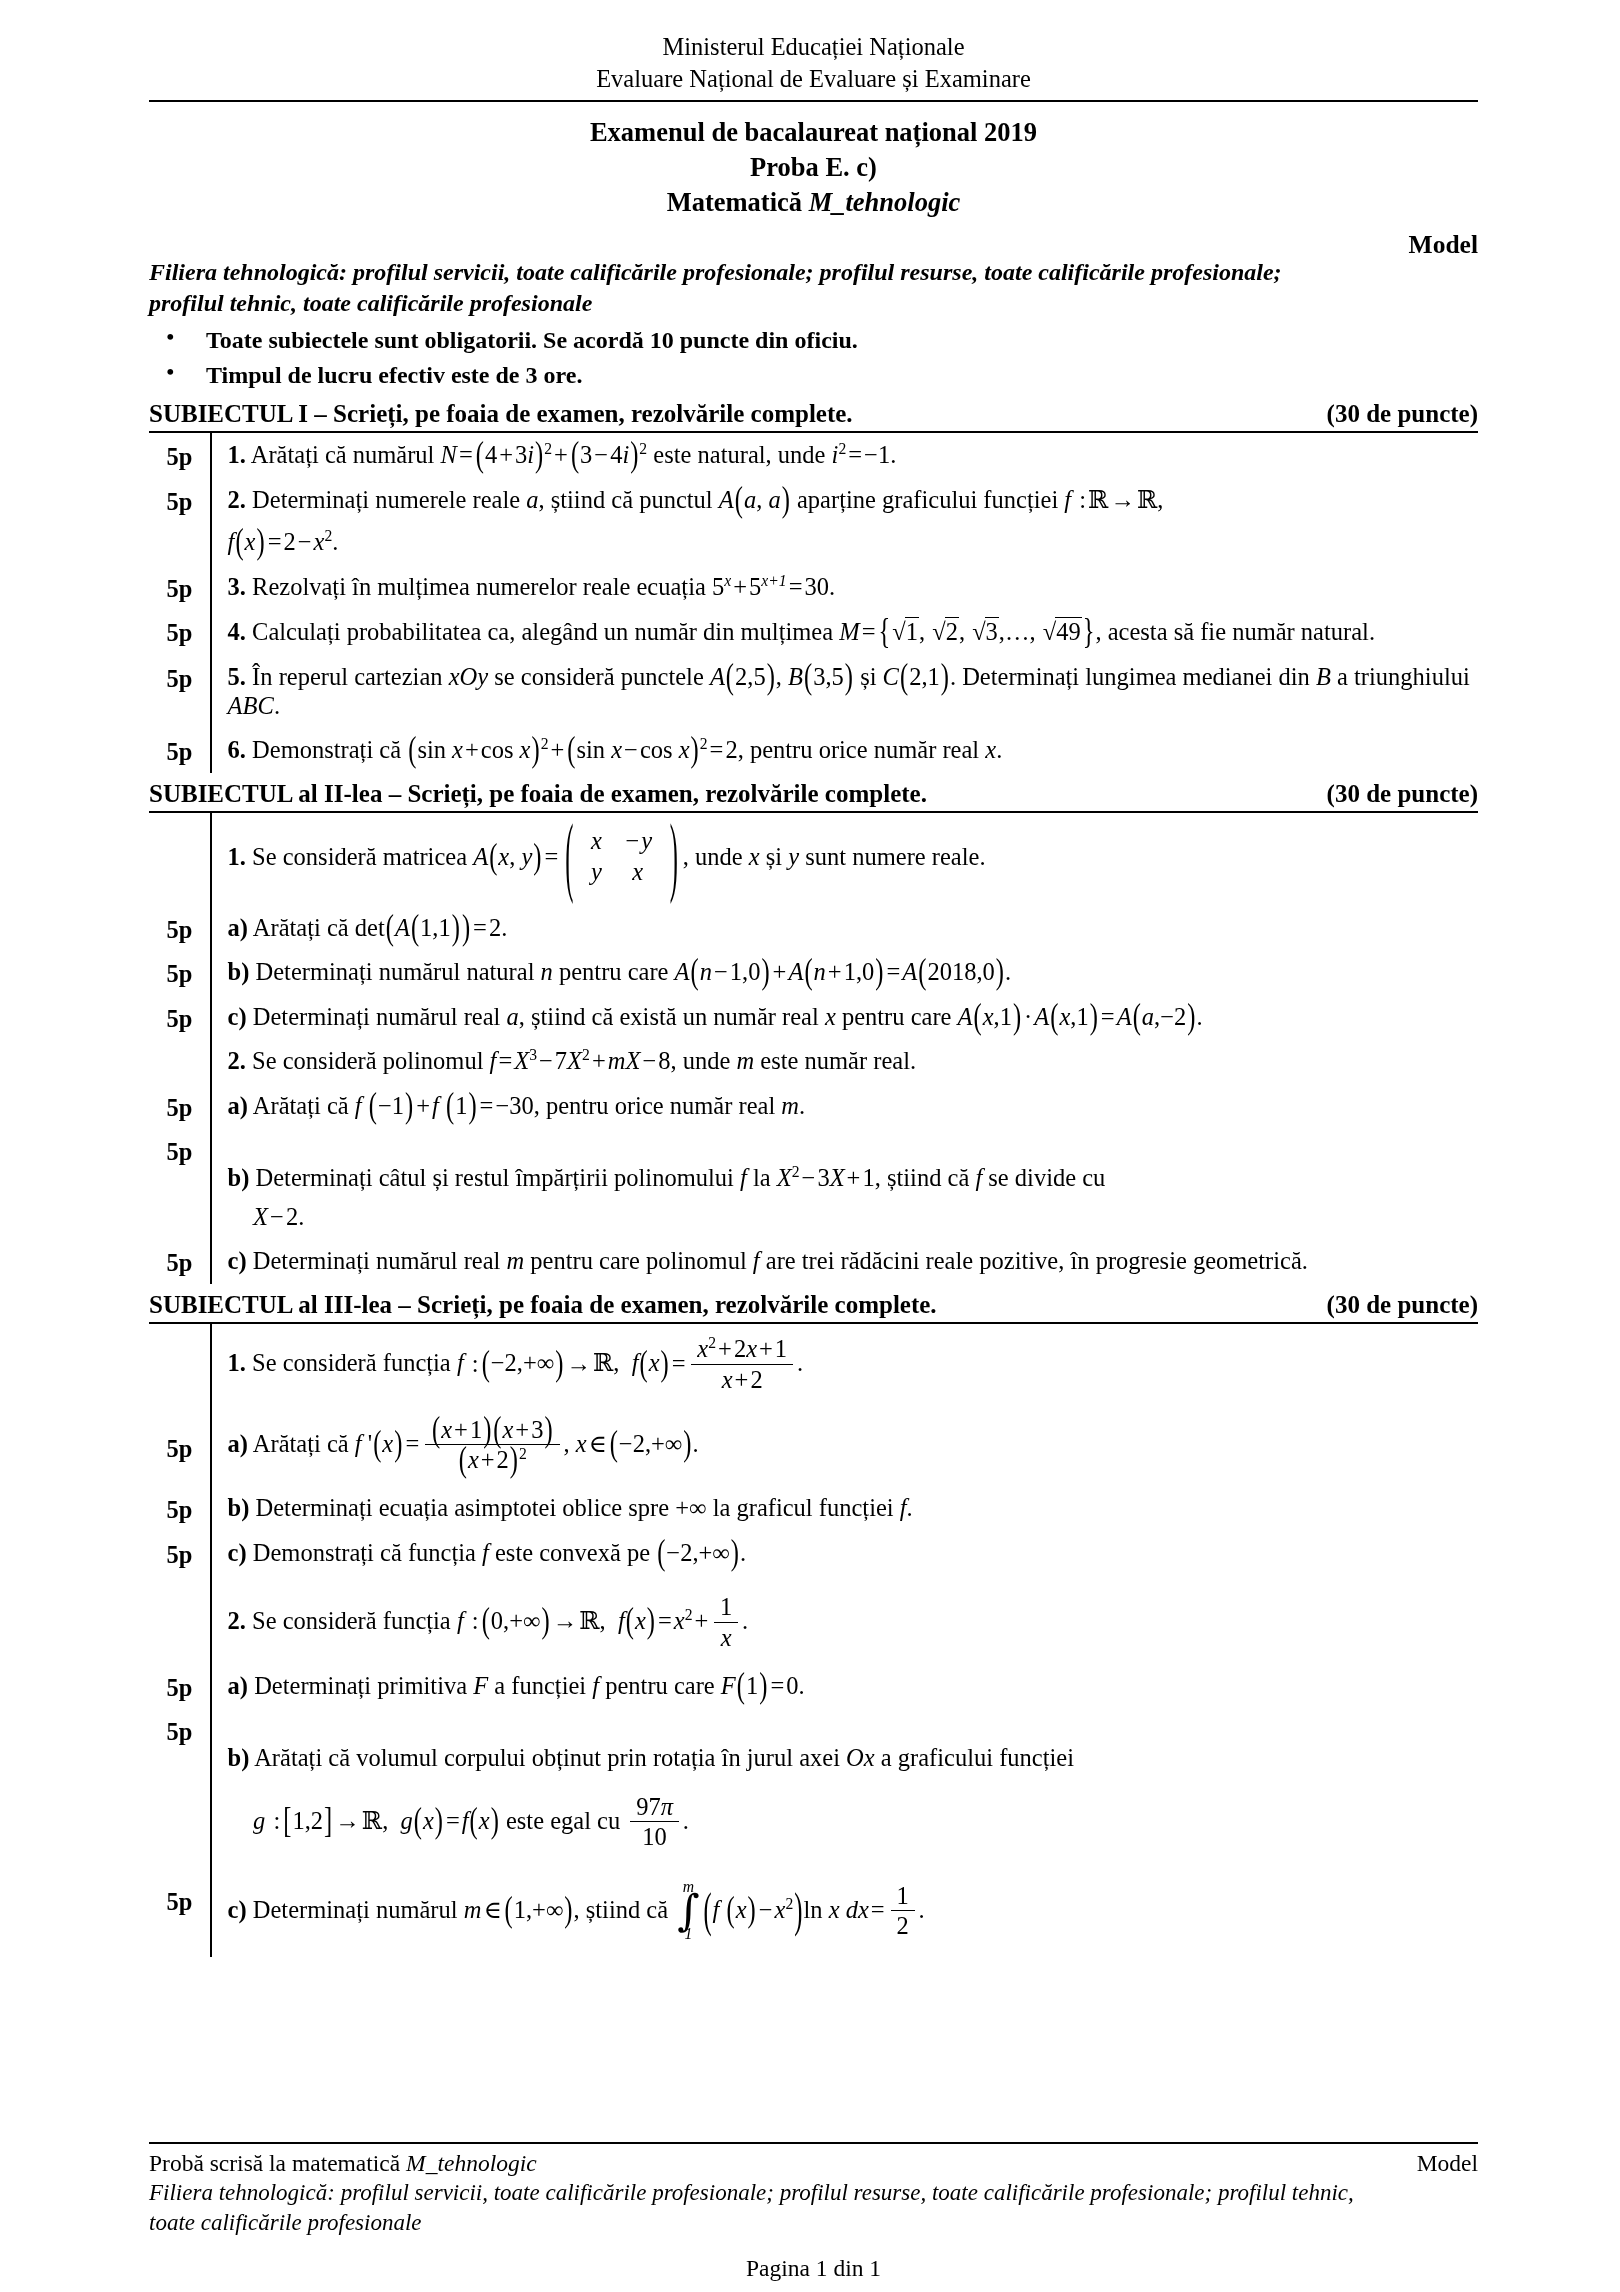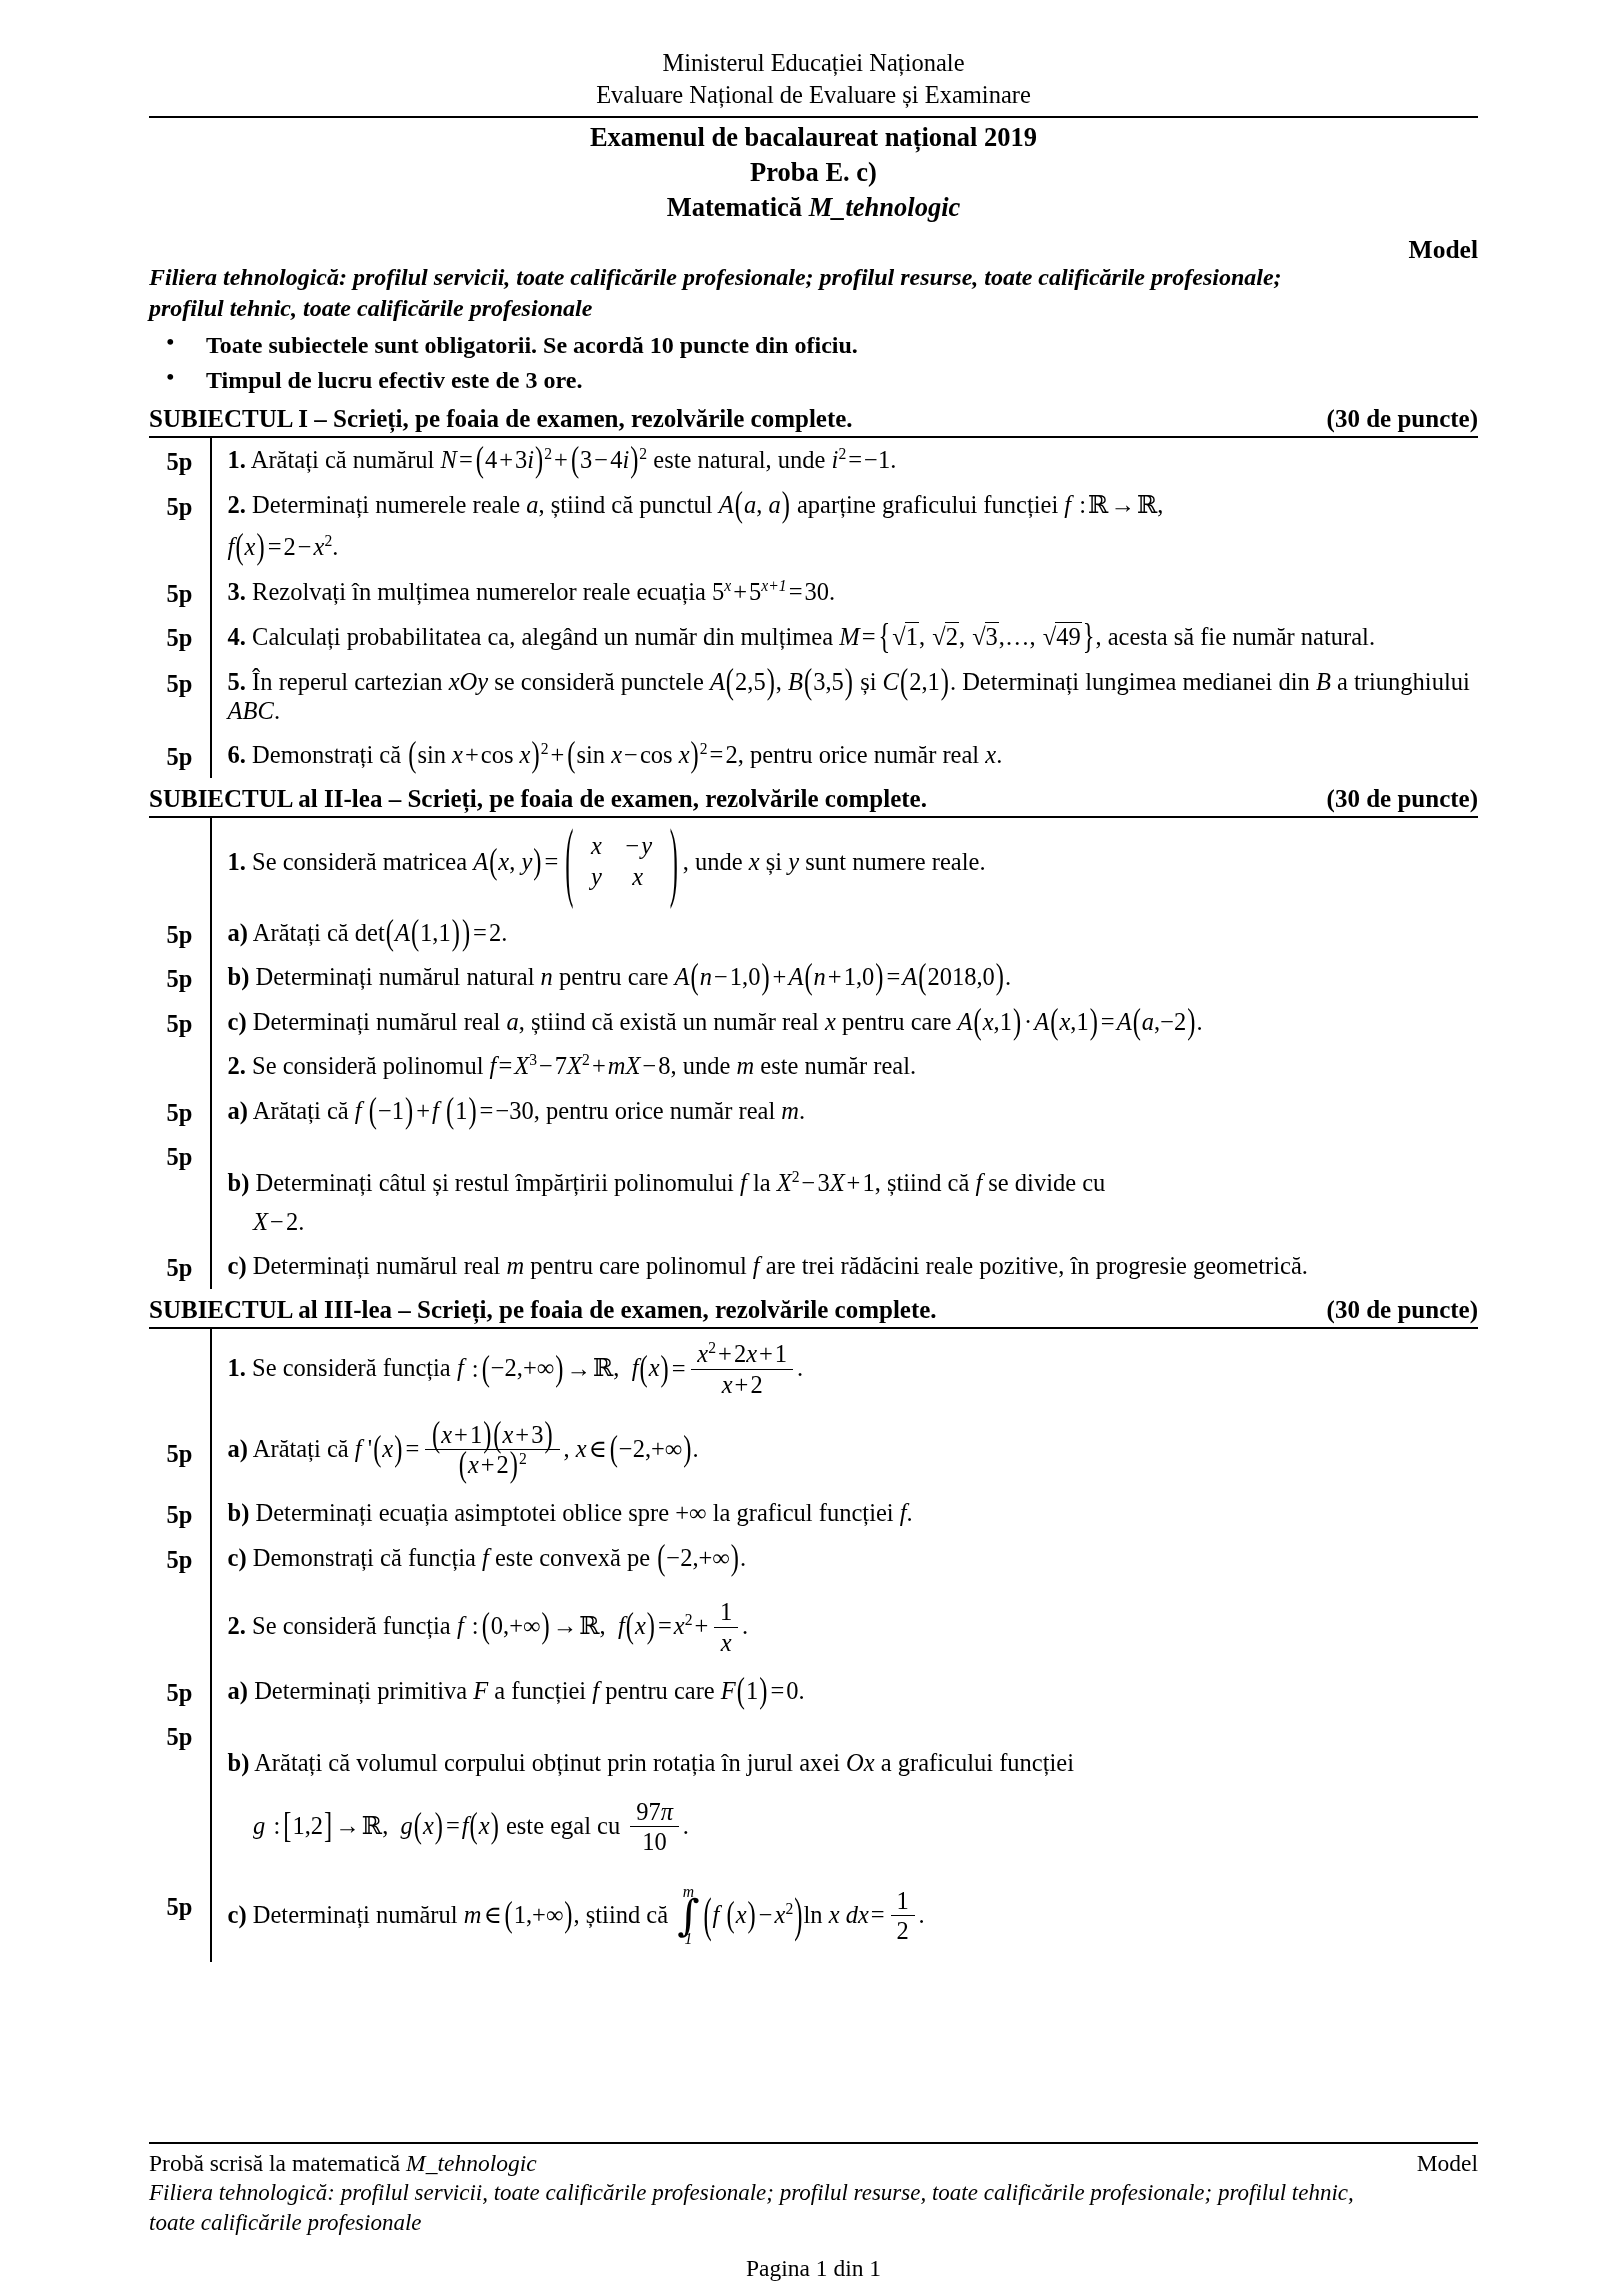--- a/index.html
+++ b/index.html
@@ -25,33 +25,33 @@
     left: 149px;
     top: 0;
     width: 1329px;
   }
 
   
   .doc-header {
     text-align: center;
     font-size: 24.5px;
     line-height: 1.30;
-    padding-top: 47px;
+    padding-top: 31px;
   }
   .hr-top {
     border-top: 2.2px solid #000;
     margin-top: 4.9px;
     margin-bottom: 0px;
   }
   .title-block {
     text-align: center;
     font-weight: bold;
     font-size: 26.5px;
     line-height: 1.33;
-    margin-top: 2px;
+    margin-top: 13px;
   }
   .title-block .t-mat {
     font-weight: bold;
   }
   .t-mat i {
     font-style: italic;
     font-weight: bold;
   }
   .model-line {
     text-align: right;

